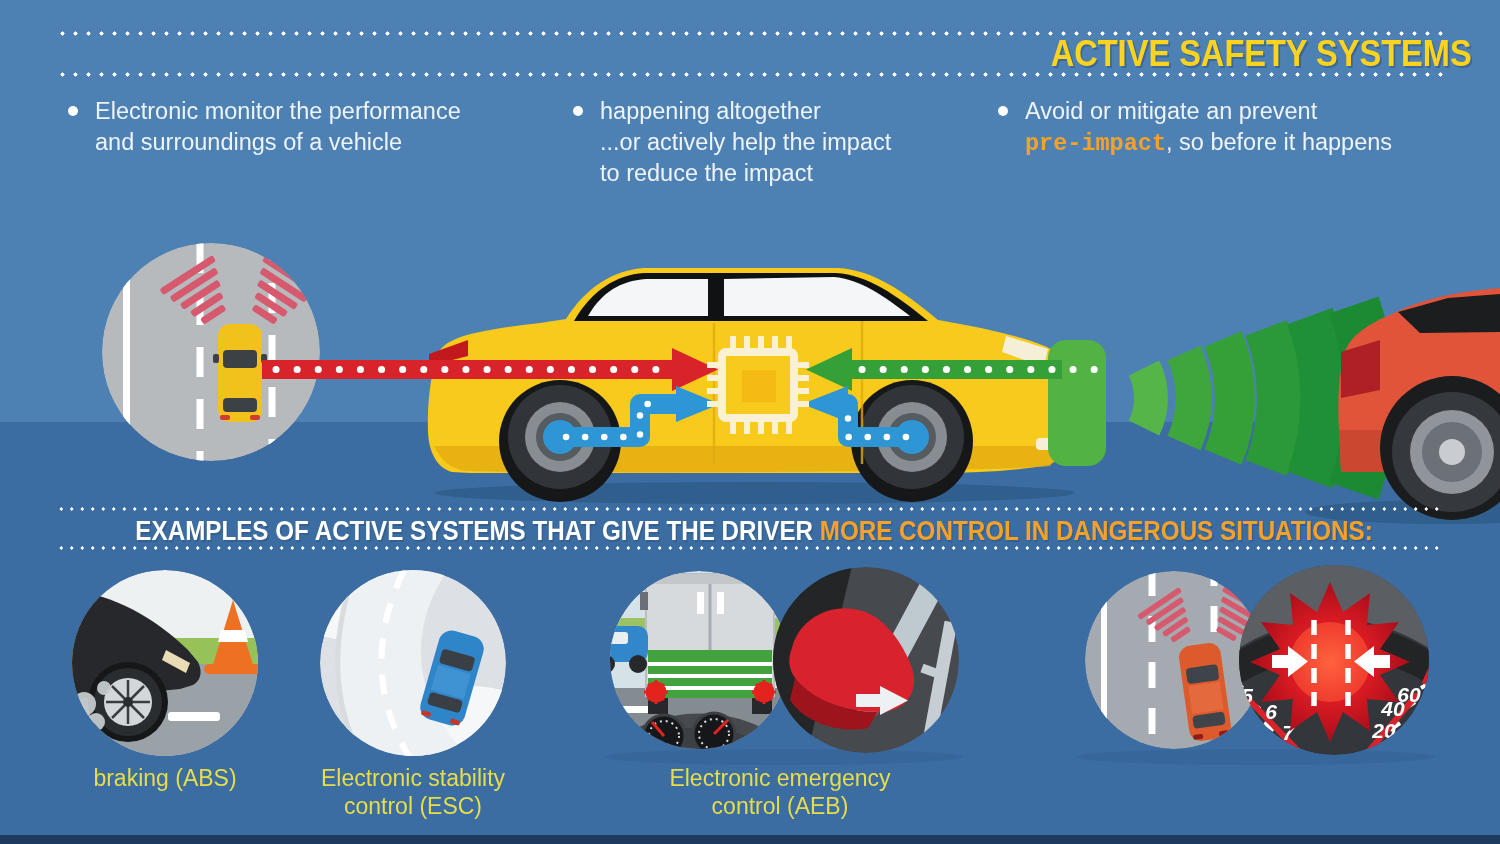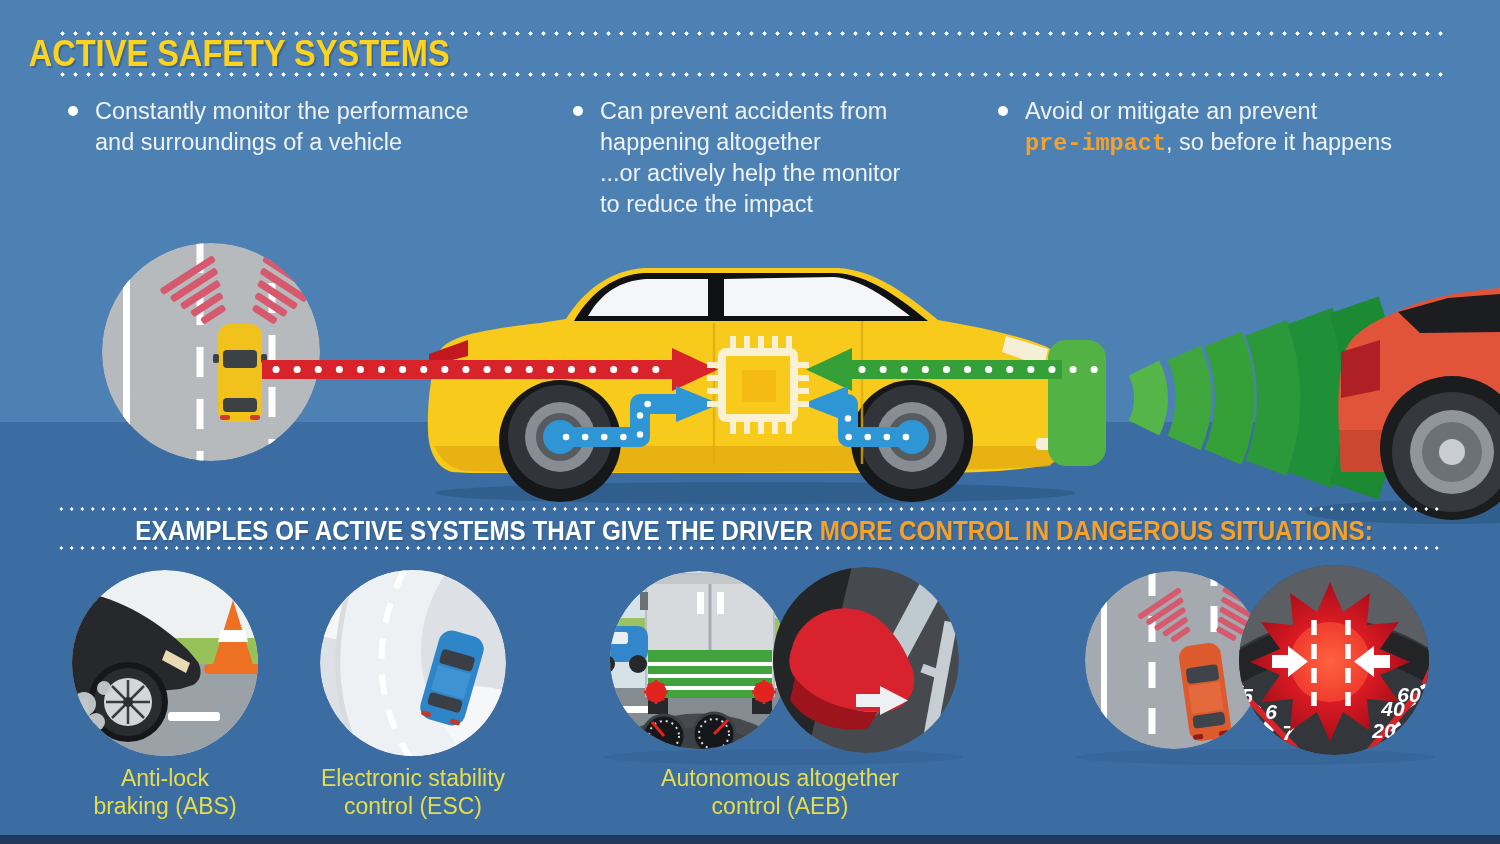--- a/index.html
+++ b/index.html
@@ -6,21 +6,21 @@
   .page{position:relative;width:1500px;height:844px;overflow:hidden;
         font-family:"Liberation Sans",sans-serif;
         background:linear-gradient(#4d81b4 0,#4d81b4 422px,#3c6da2 422px,#3c6da2 835px,#1e3a5e 835px);}
   svg.scene{position:absolute;left:0;top:0;width:1500px;height:844px;}
   .dotline{position:absolute;left:56px;right:56px;height:5px;
         background-image:radial-gradient(circle 2.1px,#fff 92%,rgba(255,255,255,0) 100%);
         background-size:13px 5px;background-repeat:repeat-x;background-position:left center;}
   .dotline.fine{height:4px;
         background-image:radial-gradient(circle 1.7px,#fff 92%,rgba(255,255,255,0) 100%);
         background-size:10.5px 4px;}
-  .title{position:absolute;top:33px;left:0;width:100%;text-align:left;margin:0;
+  .title{position:absolute;top:33px;left:0;width:100%;text-align:right;margin:0;
         color:#fdd31d;font-size:37px;font-weight:bold;
         text-shadow:2px 2px 0 rgba(43,74,110,.45);}
   .cond{display:inline-block;transform:scaleX(.88);transform-origin:center;white-space:nowrap;}
   .bullet{position:absolute;display:flex;color:#eef3f8;font-size:23.5px;line-height:31px;}
   .bdot{width:10px;height:10px;border-radius:50%;background:#fff;margin:10px 17px 0 0;flex:none;}
   .hl{color:#f6a12a;font-weight:bold;font-family:Liberation Mono, monospace;}
   .h2{position:absolute;top:511px;left:0;width:100%;text-align:center;margin:4px;
         font-size:27.5px;font-weight:bold;color:#fff;
         text-shadow:1.5px 1.5px 0 rgba(43,74,110,.4);}
   .h2 .orange{color:#f6a12a;}
@@ -377,54 +377,52 @@
   </g>
 </svg>
 
   <div class="dotline" style="top:31px"></div>
   <h1 class="title"><span class="cond">ACTIVE SAFETY SYSTEMS</span></h1>
   <div class="dotline" style="top:72px"></div>
 
   <div class="bullet" style="left:68px;top:96px;width:470px">
     <span class="bdot"></span>
     <div>
-      <div>Constantly monitor the performance</div>
+      <div>Electronic monitor the performance</div>
       <div>and surroundings of a vehicle</div>
     </div>
   </div>
   <div class="bullet" style="left:573px;top:96px;width:420px">
     <span class="bdot"></span>
     <div>
-      <div>Can prevent accidents from</div>
       <div>happening altogether</div>
-      <div>...or actively help the monitor</div>
+      <div>...or actively help the impact</div>
       <div>to reduce the impact</div>
     </div>
   </div>
   <div class="bullet" style="left:998px;top:96px;width:440px">
     <span class="bdot"></span>
     <div>
       <div>Avoid or mitigate an prevent</div>
       <div><span class="hl">pre-impact</span><span>, so before it happens</span></div>
     </div>
   </div>
 
   <div class="dotline fine" style="top:507px"></div>
   <div class="h2">
     <span class="cond"><span>EXAMPLES OF ACTIVE SYSTEMS THAT GIVE THE DRIVER </span><span class="orange">MORE CONTROL IN DANGEROUS SITUATIONS:</span></span>
   </div>
   <div class="dotline fine" style="top:546px"></div>
 
   <div class="syslabel" style="left:5px">
-    <div>Anti-lock</div>
     <div>braking (ABS)</div>
   </div>
   <div class="syslabel" style="left:253px">
     <div>Electronic stability</div>
     <div>control (ESC)</div>
   </div>
   <div class="syslabel" style="left:620px">
-    <div>Autonomous altogether</div>
+    <div>Electronic emergency</div>
     <div>control (AEB)</div>
   </div>
 
   <div class="footerbar"></div>
 </div>
 
 </body></html>

